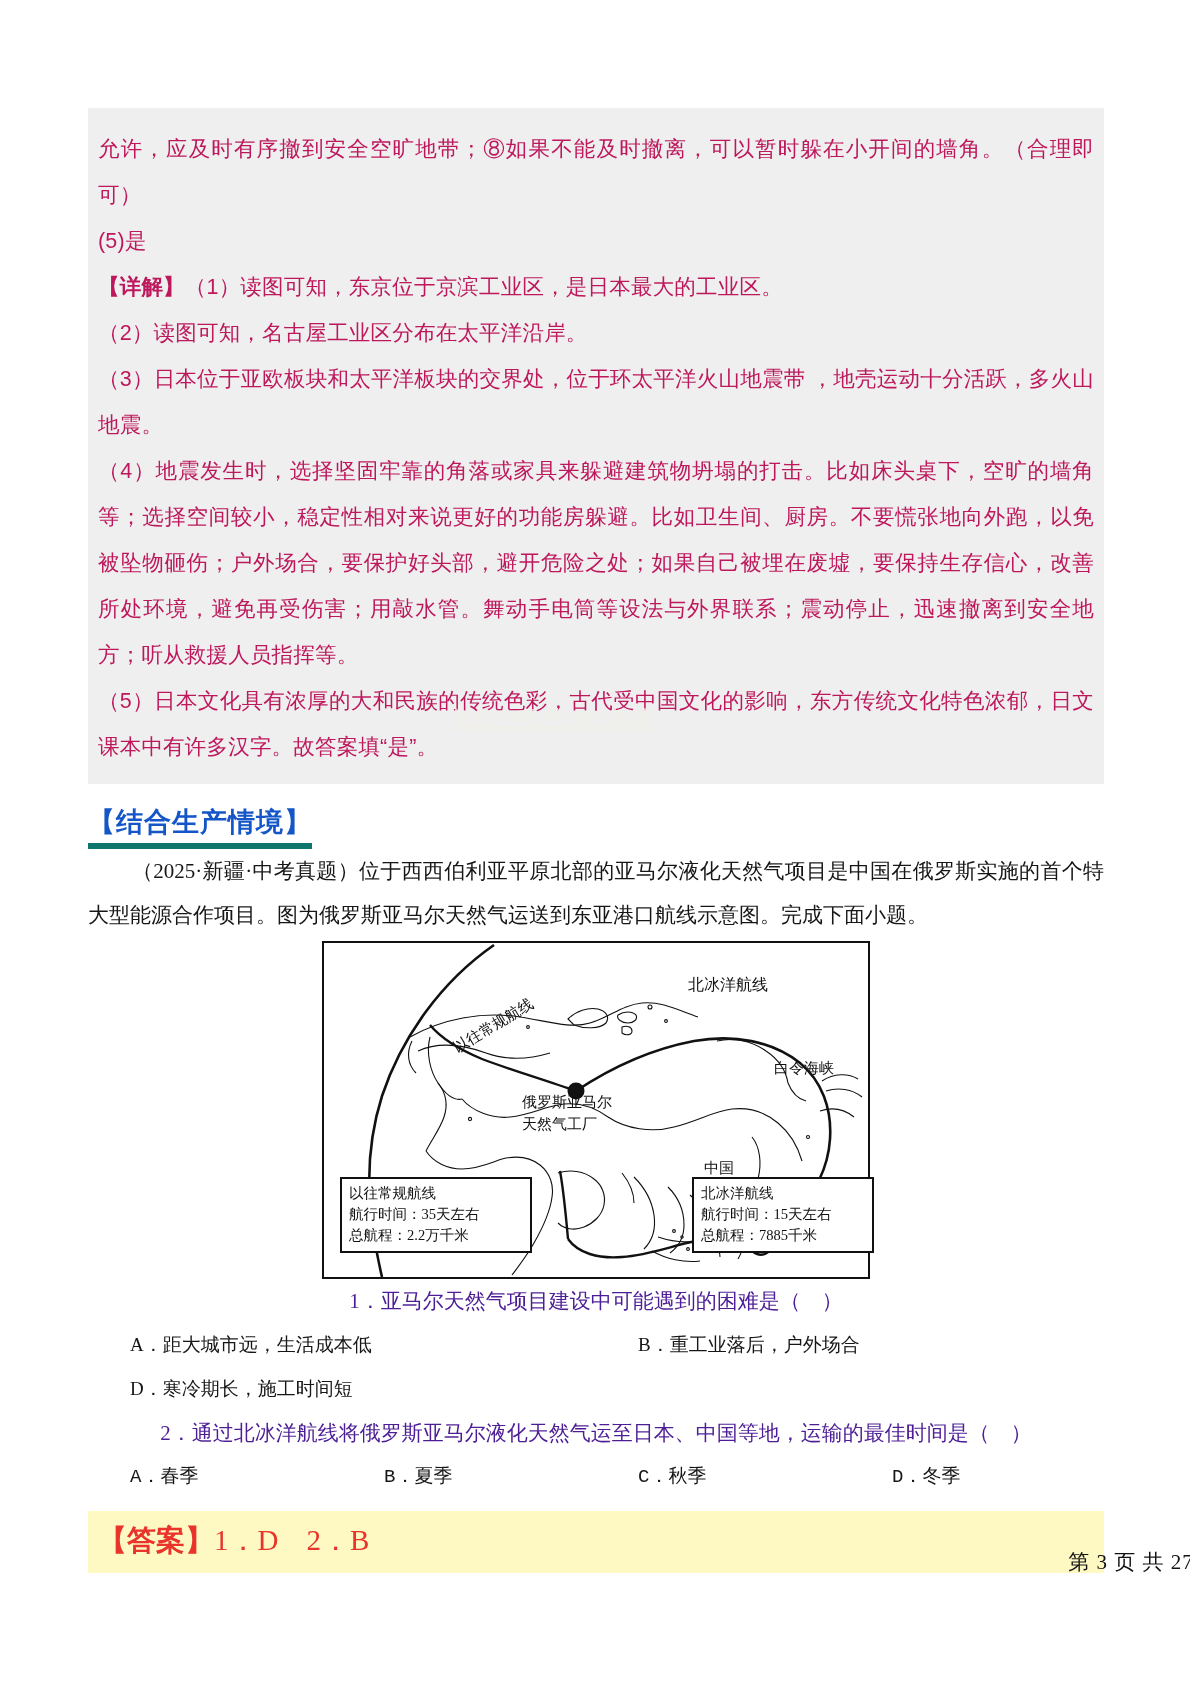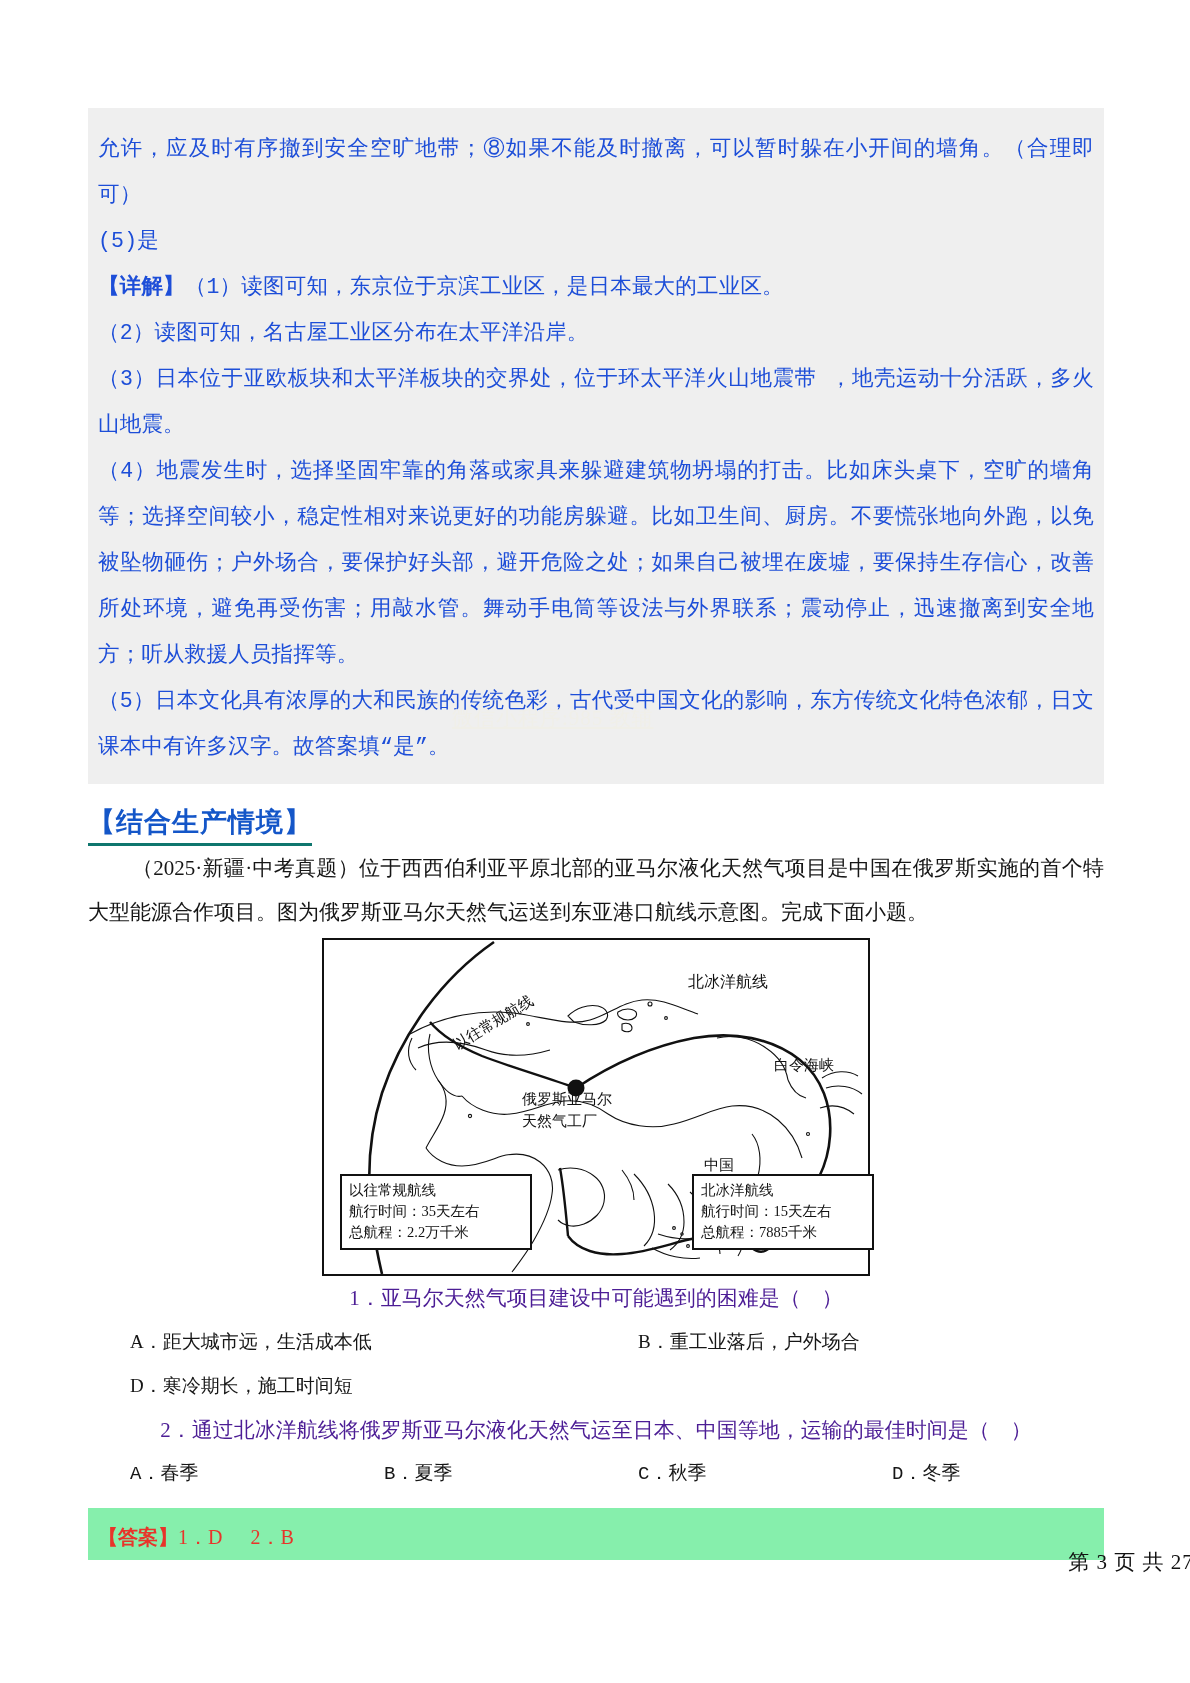--- a/index.html
+++ b/index.html
@@ -28,42 +28,42 @@
     width: 1016px;
   }
 
   
   .shaded {
     background: #efefef;
     padding: 18px 10px 14px 10px;
     box-sizing: border-box;
   }
   .redtext {
-    color: #1d4ed8;
+    color: #be185d;
     font-size: 21.5px;
     line-height: 46px;
-    font-family: Liberation Mono, monospace;
+    font-family: Liberation Sans, sans-serif;
     letter-spacing: 0.2px;
   }
   .redtext p {
     margin: 0;
     text-align: justify;
     text-justify: inter-ideograph;
   }
   .redtext .bold { font-weight: 700; }
 
   
   .section-head {
     margin-top: 18px;
     color: #1456c8;
     font-size: 27px;
     font-weight: 700;
     letter-spacing: 1px;
     display: inline-block;
-    border-bottom: 3px solid #0f766e;
+    border-bottom: 6px solid #0f766e;
     padding-bottom: 1px;
     line-height: 40px;
   }
 
   
   .qtext {
     color: #161616;
     font-size: 21px;
     line-height: 44px;
     font-family: Liberation Serif, serif;
@@ -84,25 +84,25 @@
     display: flex;
     font-size: 19px;
     line-height: 44px;
     color: #161616;
   }
   .opts.two > div { width: 50%; box-sizing: border-box; padding-left: 42px; }
   .opts.four > div { width: 25%; box-sizing: border-box; padding-left: 42px; font-family: Liberation Mono, monospace; }
 
   
   .answer-strip {
-    background: #86efac;
-    padding: 10px 10px 4px 10px;
+    background: #fef9c3;
+    padding: 10px 10px 14px 10px;
     margin-top: 12px;
     color: #e8342a;
-    font-size: 20px;
+    font-size: 29px;
     line-height: 38px;
     box-sizing: border-box;
   }
   .answer-strip .lbl { font-weight: 700; }
   .answer-strip .gap { display:inline-block; width: 28px; }
 
   
   .watermark {
     position: absolute;
     left: 452px;

